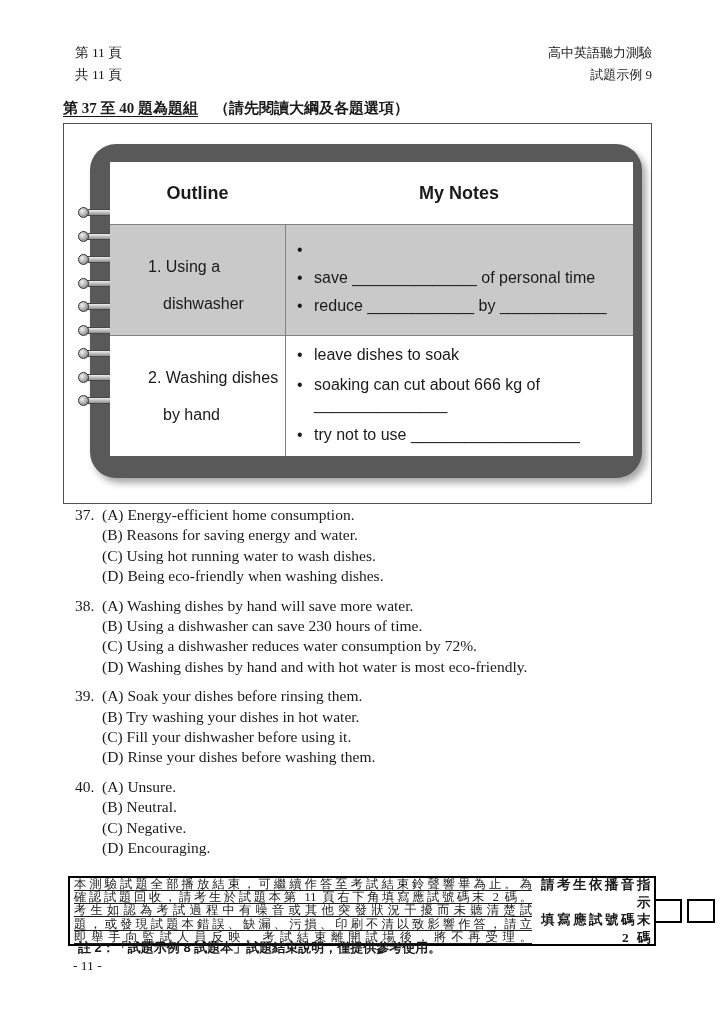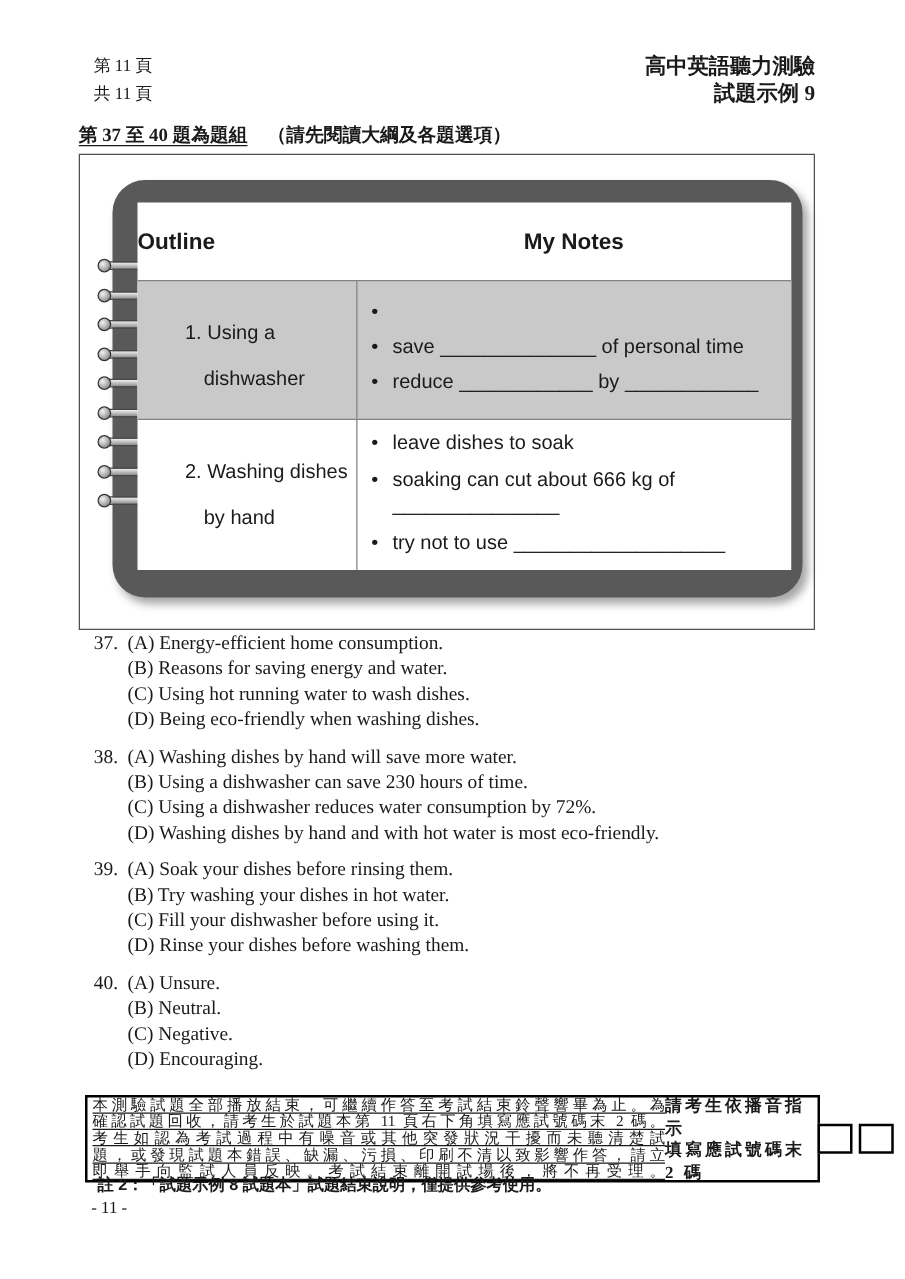--- a/index.html
+++ b/index.html
@@ -2,33 +2,33 @@
 <html><head>
 <meta charset="utf-8">
 <style>
   html,body{margin:0;padding:0;}
   body{
     width:724px;height:1023px;position:relative;background:#ffffff;
     font-family:"Liberation Serif", serif;color:#1a1a1a;overflow:hidden;
   }
   
   .hdr-left{position:absolute;left:75px;top:42px;font-size:13.5px;line-height:22px;}
-  .hdr-right{position:absolute;right:72px;top:42px;font-size:17px;line-height:22px;text-align:right;font-weight:bold;}
+  .hdr-right{position:absolute;right:72px;top:42px;font-size:13px;line-height:22px;text-align:right;}
   
   .heading{position:absolute;left:63px;top:99px;font-size:15px;font-weight:bold;white-space:nowrap;}
   .heading .u{text-decoration:underline;text-underline-offset:3px;}
   .heading .note{margin-left:16px;}
   
   .figure{position:absolute;left:63px;top:123px;width:587px;height:379px;border:1px solid #4f4f4f;background:#fff;}
   .notebook{position:absolute;left:26px;top:20px;width:552px;height:334px;border-radius:26px;
             box-shadow:4px 5px 7px rgba(0,0,0,0.35);}
   .nb-page{position:absolute;left:20px;top:18px;width:523px;height:294px;background:#fff;
            font-family:"Liberation Sans", sans-serif;}
   .nb-header{height:62px;display:flex;align-items:center;}
-  .nb-header .c1{width:175px;text-align:left;font-weight:bold;font-size:18px;}
+  .nb-header .c1{width:175px;text-align:center;font-weight:bold;font-size:18px;}
   .nb-header .c2{flex:1;text-align:center;font-weight:bold;font-size:18px;}
   .nb-row{display:flex;box-sizing:border-box;}
   .nb-row1{height:112px;border-top:1px solid #828282;border-bottom:1px solid #828282;}
   .nb-row2{height:120px;}
   .outline-cell{width:175px;box-sizing:border-box;padding:29px 0 0 38px;font-size:16px;line-height:25px;}
   .outline-cell .l2{padding-left:15px;margin-top:12px;}
   .notes-cell{flex:1;border-left:1px solid #828282;box-sizing:border-box;padding-top:15px;padding-left:11px;font-size:16px;}
   .nb-row2 .notes-cell{padding-top:9px;}
   .note-line{display:flex;margin-bottom:9px;line-height:19px;}
   .nb-row2 .note-line{line-height:20px;margin-bottom:10px;}
@@ -47,21 +47,21 @@
   .qnum{width:27px;flex:0 0 27px;line-height:20.4px;}
   .qopts div{line-height:20.4px;}
   
   .notice-box{position:absolute;left:68px;top:876px;width:584px;height:66px;border:2px solid #000;
               display:flex;align-items:center;box-sizing:content-box;}
   .notice-text{width:458px;flex:0 0 458px;padding-left:4px;font-size:12.3px;line-height:13.1px;
                font-family:"Liberation Serif", serif;}
   .notice-text div{text-decoration:underline;text-underline-offset:2px;white-space:nowrap;
                    text-align:justify;text-align-last:justify;}
   .instr{font-weight:bold;font-size:13.5px;line-height:17.5px;letter-spacing:2.5px;width:121px;flex:0 0 121px;
-         font-family:"Liberation Serif", serif;}
+         font-family:"Liberation Serif", serif;text-align:right;}
   .answer-boxes{display:flex;gap:5px;margin-left:1px;align-items:center;}
   .sq{width:24px;height:20px;border:2px solid #000;background:#fff;}
   
   .footnote{position:absolute;left:78px;top:939px;font-size:13px;font-weight:bold;
             font-family:"Liberation Sans", sans-serif;}
   .pagenum{position:absolute;left:73px;top:958px;font-size:13.5px;}
 </style>
 </head>
 <body>
 

